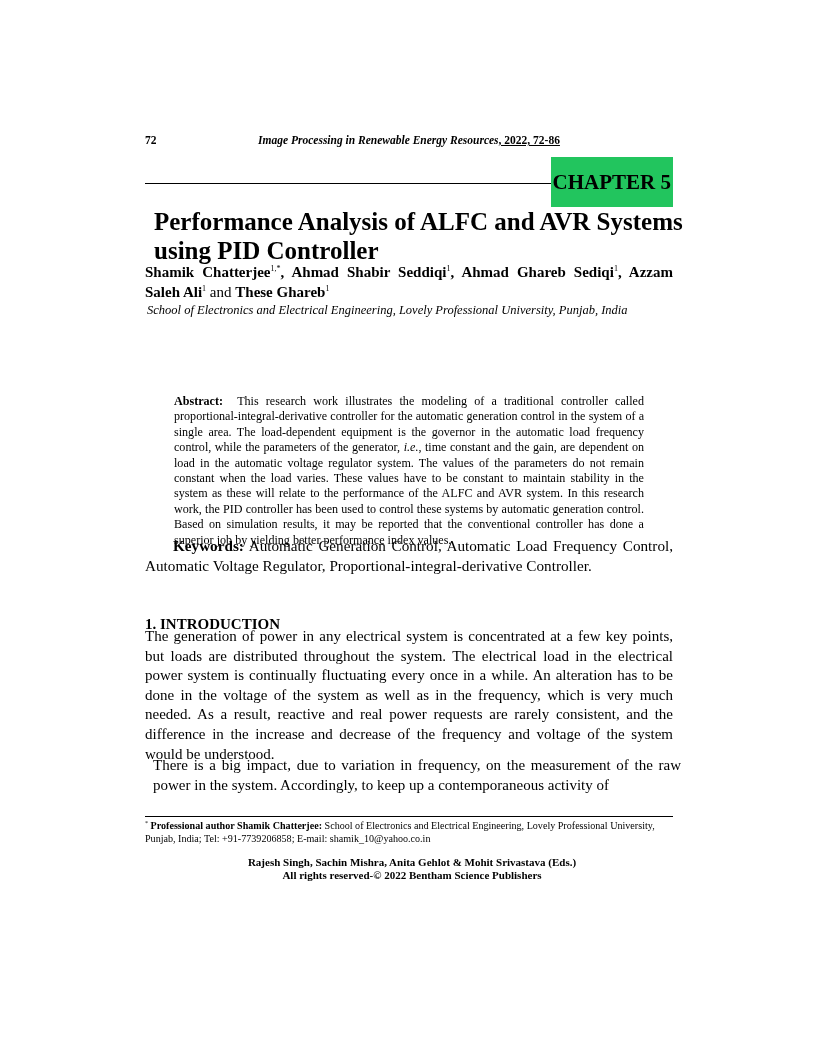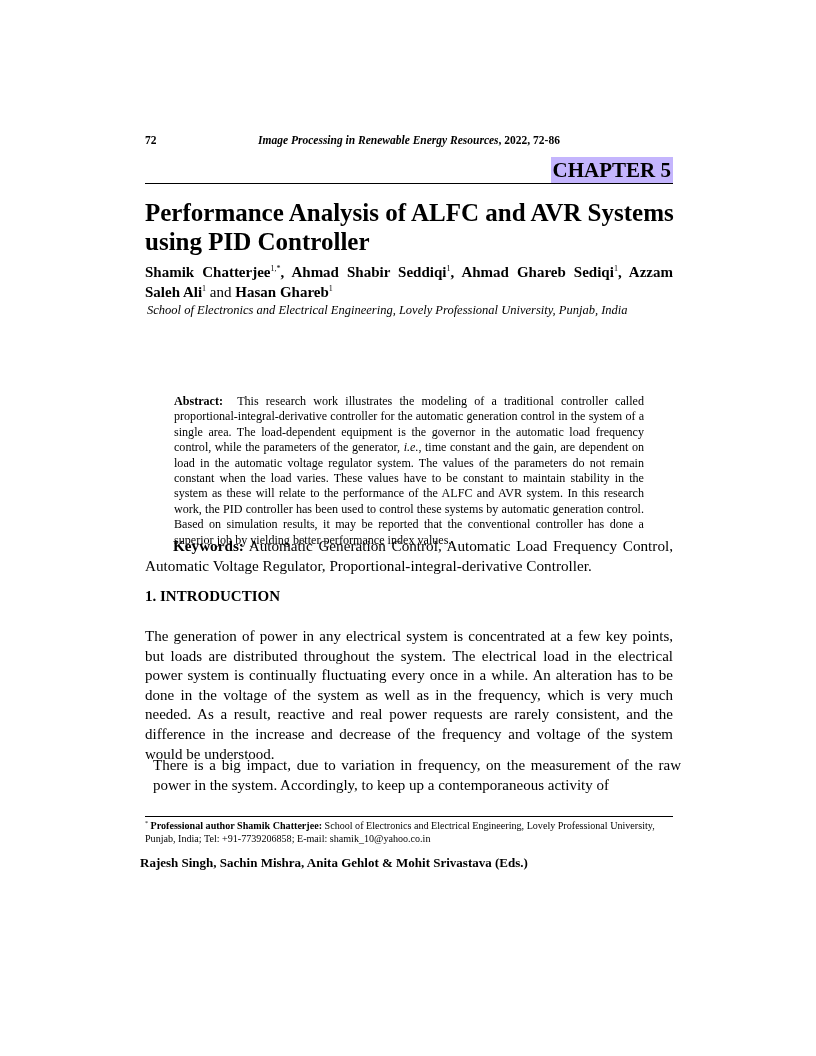--- a/index.html
+++ b/index.html
@@ -1,56 +1,56 @@
 <!DOCTYPE html>
 <html><head>
 <meta charset="utf-8">
 <style>
   html, body { margin: 0; padding: 0; background: #ffffff; }
   body { width: 816px; height: 1056px; position: relative; font-family: "Liberation Serif", serif; color: #000; overflow: hidden; }
   .running-head { position: absolute; top: 134px; left: 145px; width: 528px; height: 16px; font-size: 11.5px; font-weight: bold; }
   .running-head .pg { position: absolute; left: 0; top: 0; }
   .running-head .jt { position: absolute; left: 0; width: 528px; text-align: center; top: 0; font-style: italic; }
-  .running-head .jt .rest { font-style: normal; }
+  .running-head .jt .rest { font-style: normal; text-decoration: underline; }
   .chapter-wrap { position: absolute; top: 155px; left: 145px; width: 528px; height: 28px; border-bottom: 1.2px solid #000; }
-  .chapter-box { position: absolute; right: 0; top: 2px; background: #c4b5fd; padding: 0 2px; font-size: 21px; font-weight: bold; line-height: 26px; }
-  .title { position: absolute; top: 198px; left: 145px; width: 540px; font-size: 25px; font-weight: bold; line-height: 29px; margin: 0; }
+  .chapter-box { position: absolute; right: 0; top: 2px; background: #22c55e; padding: 12px 2px; font-size: 21px; font-weight: bold; line-height: 26px; }
+  .title { position: absolute; top: 198px; left: 145px; width: 540px; font-size: 25px; font-weight: bold; line-height: 29px; margin: 9px; }
   .authors { position: absolute; top: 263px; left: 145px; width: 528px; font-size: 15px; line-height: 19.5px; text-align: justify; text-align-last: left; }
   .authors b { font-weight: bold; margin-top: 12px; }
   .authors sup { font-size: 8px; vertical-align: 6px; line-height: 0; }
   .affil { position: absolute; top: 303px; left: 147px; width: 528px; font-size: 12.5px; font-style: italic; }
   .abstract { position: absolute; top: 346px; left: 174px; width: 470px; font-size: 12.1px; line-height: 15.4px; text-align: justify; margin-top: 48px; }
   .abstract .lbl { font-weight: bold; }
   .keywords { position: absolute; top: 536px; left: 145px; width: 528px; font-size: 15.2px; line-height: 19.5px; text-align: justify; }
   .keywords .lbl { font-weight: bold; margin-left: 28px; }
-  .section-head { position: absolute; top: 588px; left: 145px; font-size: 15px; font-weight: bold; }
+  .section-head { position: absolute; top: 616px; left: 145px; font-size: 15px; font-weight: bold; }
   .para { position: absolute; left: 145px; width: 528px; font-size: 15px; line-height: 19.6px; text-align: justify; }
   .p1 { top: 627px; }
   .p2 { top: 748px; }
   .fn-rule { position: absolute; top: 816px; left: 145px; width: 528px; border-top: 1px solid #000; }
   .footnote { position: absolute; top: 819px; left: 145px; width: 530px; font-size: 10.1px; line-height: 13px; }
   .footnote b { font-weight: bold; }
   .footnote sup { font-size: 6px; vertical-align: 4px; line-height: 0; }
-  .publisher { position: absolute; top: 856px; left: 140px; width: 528px; text-align: left; font-size: 13px; font-weight: bold; line-height: 13px; }
+  .publisher { position: absolute; top: 856px; left: 148px; width: 528px; text-align: center; font-size: 11px; font-weight: bold; line-height: 13px; }
 </style>
 </head>
 <body>
 
 <div class="running-head">
   <span class="pg">72</span>
   <span class="jt"><span>Image Processing in Renewable Energy Resources</span><span class="rest">, 2022, 72-86</span></span>
 </div>
 
 <div class="chapter-wrap">
   <span class="chapter-box">CHAPTER 5</span>
 </div>
 
 <h1 class="title">Performance Analysis of ALFC and AVR Systems using PID Controller</h1>
 
-<div class="authors" id="authors"><b>Shamik Chatterjee</b><sup>1,*</sup><b>, </b><b>Ahmad Shabir Seddiqi</b><sup>1</sup><b>, </b><b>Ahmad Ghareb Sediqi</b><sup>1</sup><b>, </b><b>Azzam Saleh Ali</b><sup>1</sup><span> and </span><b>Hasan Ghareb</b><sup>1</sup></div>
+<div class="authors" id="authors"><b>Shamik Chatterjee</b><sup>1,*</sup><b>, </b><b>Ahmad Shabir Seddiqi</b><sup>1</sup><b>, </b><b>Ahmad Ghareb Sediqi</b><sup>1</sup><b>, </b><b>Azzam Saleh Ali</b><sup>1</sup><span> and </span><b>These Ghareb</b><sup>1</sup></div>
 
 <div class="affil">School of Electronics and Electrical Engineering, Lovely Professional University, Punjab, India</div>
 
 <div class="abstract">
   <span class="lbl">Abstract:</span>&nbsp;
   <span>This research work illustrates the modeling of a traditional controller called proportional-integral-derivative controller for the automatic generation control in the system of a single area. The load-dependent equipment is the governor in the automatic load frequency control, while the parameters of the generator, </span><i>i.e.</i><span>, time constant and the gain, are dependent on load in the automatic voltage regulator system. The values of the parameters do not remain constant when the load varies. These values have to be constant to maintain stability in the system as these will relate to the performance of the ALFC and AVR system. In this research work, the PID controller has been used to control these systems by automatic generation control. Based on simulation results, it may be reported that the conventional controller has done a superior job by yielding better performance index values.</span>
 </div>
 
 <div class="keywords">
   <span class="lbl">Keywords:</span>
@@ -63,13 +63,14 @@
 <p class="para p2" style="margin:8px">There is a big impact, due to variation in frequency, on the measurement of the raw power in the system. Accordingly, to keep up a  contemporaneous  activity of</p>
 
 <div class="fn-rule"></div>
 <div class="footnote">
   <sup>*</sup>
   <b>Professional author Shamik Chatterjee:</b><span> School of Electronics and Electrical Engineering, Lovely Professional University, Punjab, India; Tel: +91-7739206858; E-mail: shamik_10@yahoo.co.in</span>
 </div>
 
 <div class="publisher">
   <div>Rajesh Singh, Sachin Mishra, Anita Gehlot &amp; Mohit Srivastava (Eds.)</div>
+  <div>All rights reserved-© 2022 Bentham Science Publishers</div>
 </div>
 
 </body></html>

